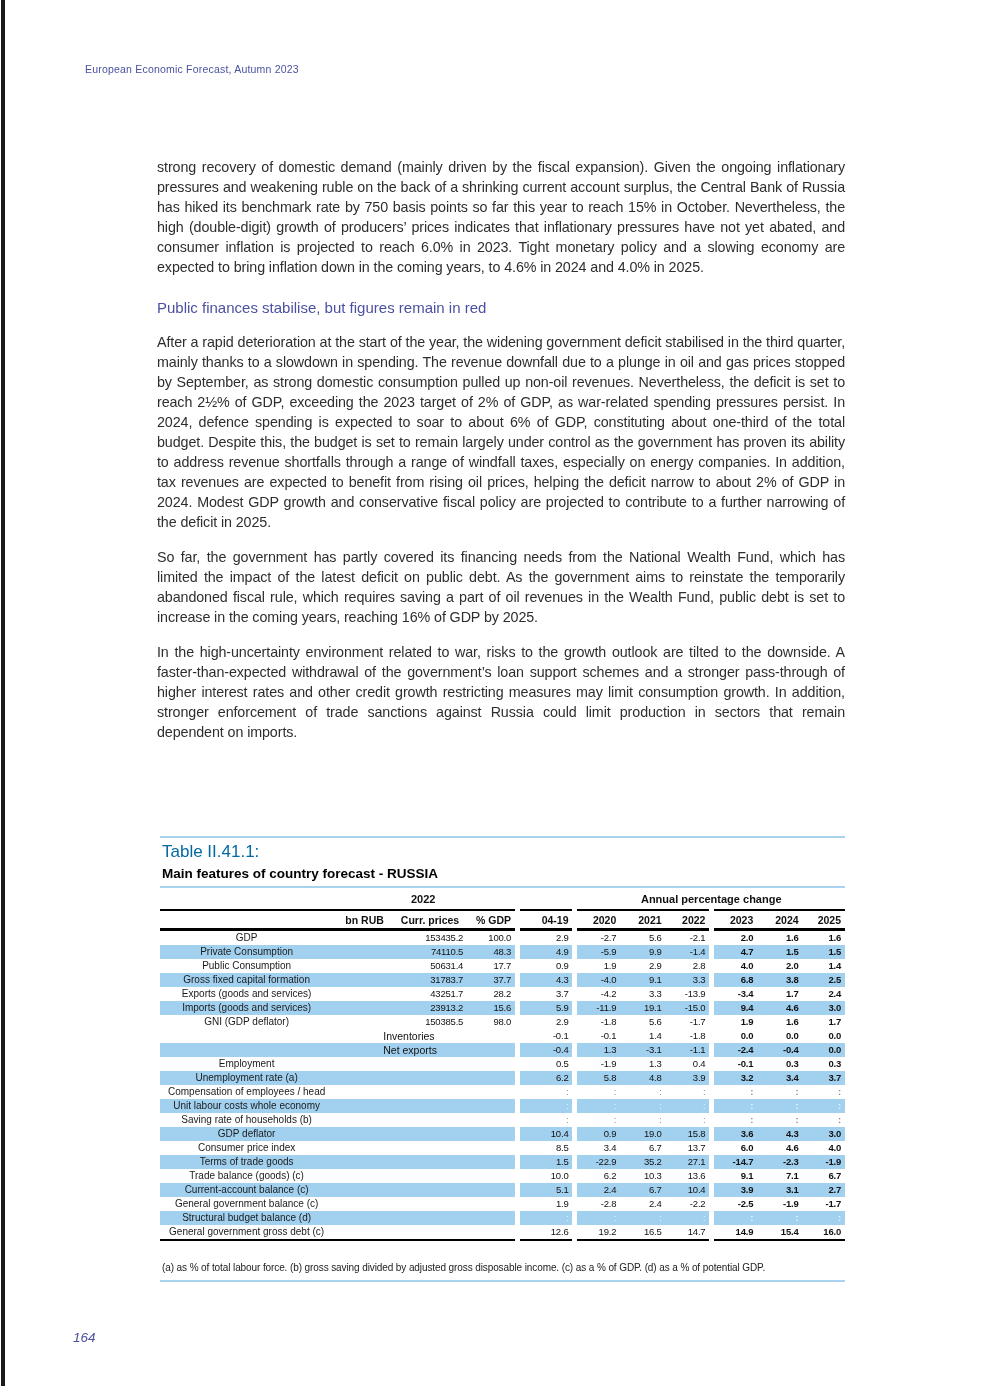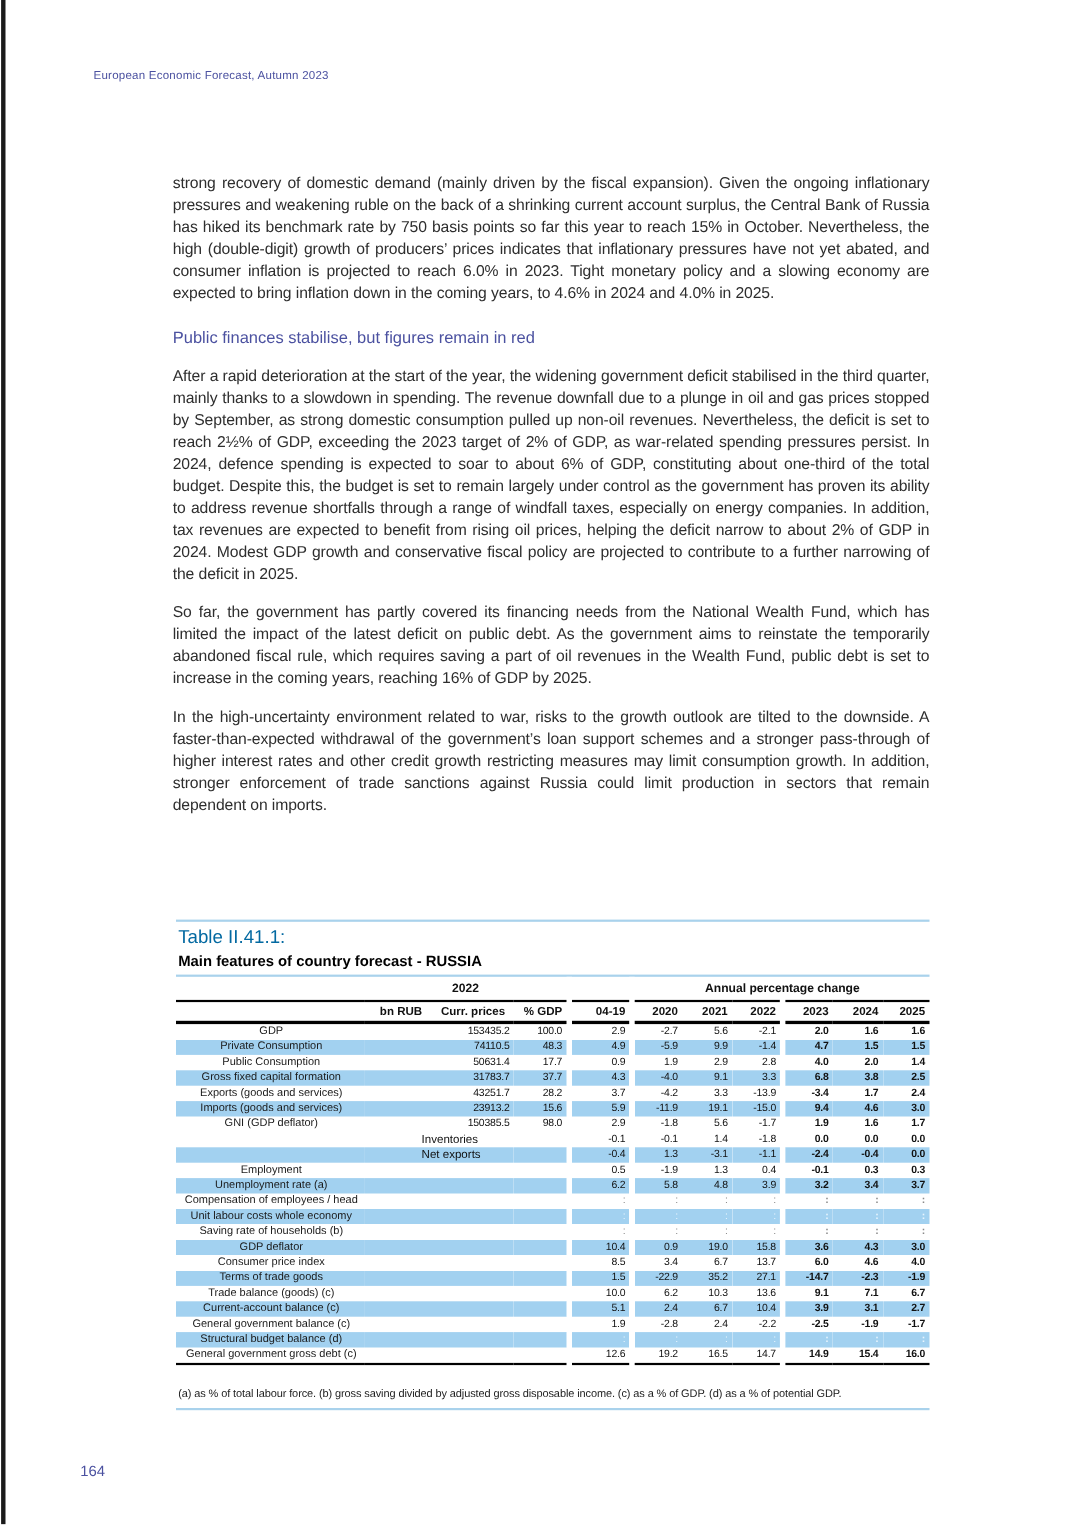--- a/index.html
+++ b/index.html
@@ -53,21 +53,21 @@
   tbody tr.hl td.gapL { border-left-color:#ffffff; }
   tbody td.colon { color:#8a8a8a; }
   tbody tr.hl td.colon { color:#e9f5fd; }
   tbody tr:last-child td { border-bottom:2.5px solid #000; }
 
   .tbl-footnote { font-size:10px; color:#222; padding:21px 0 0 2px; letter-spacing:-0.1px; }
 
   .bottom-rule { position:absolute; left:160px; top:1280px; width:685px; height:2px; background:#a9d2ec; }
 
   .page-number {
-    position:absolute; left:73px; top:1330px; font-size:13.5px; color:#4b51a0;
+    position:absolute; left:73px; top:1330px; font-size:13.5px; color:#4b51a0;font-style:italic;
   }
 </style>
 </head>
 <body>
 
 <div class="page">
   <div class="spine-bar"></div>
 
   <div class="running-header">European Economic Forecast, Autumn 2023</div>
 

